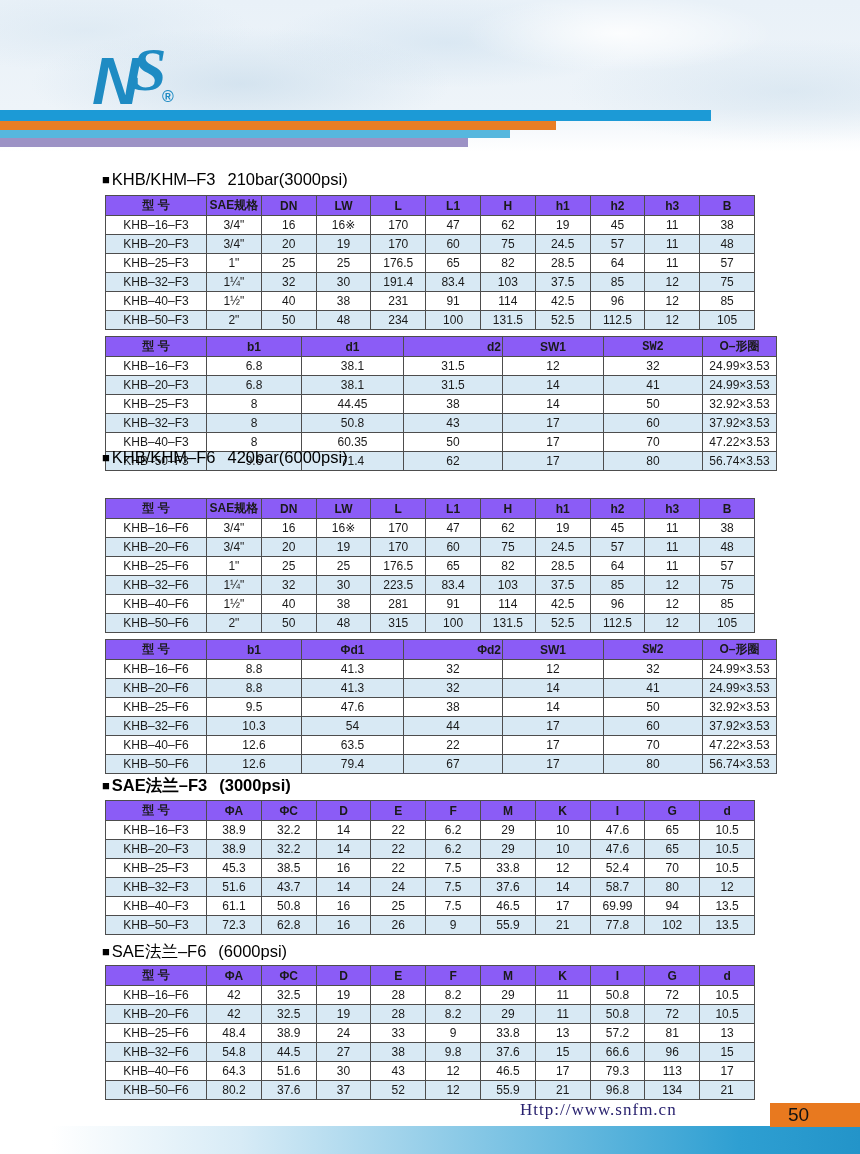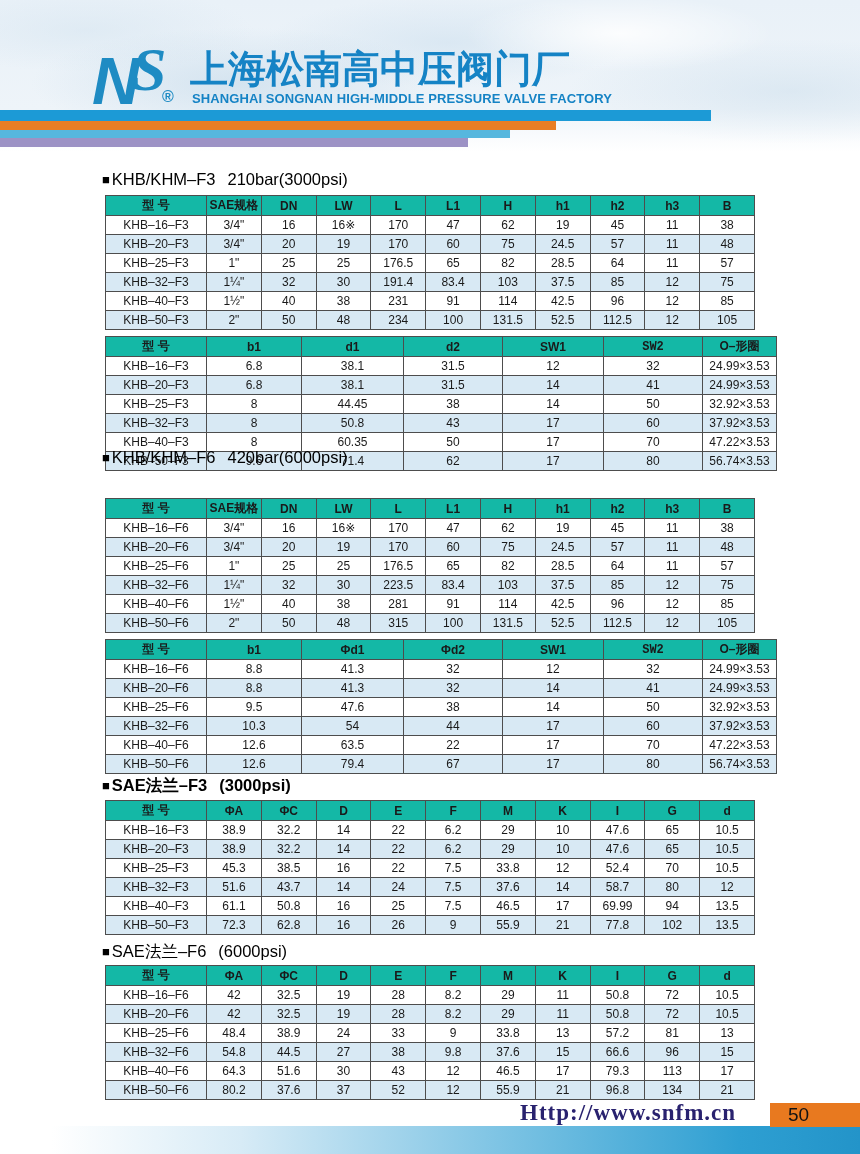--- a/index.html
+++ b/index.html
@@ -53,63 +53,61 @@
   table.data-table{
     position:absolute;left:105px;width:650px;
     border-collapse:collapse;table-layout:fixed;
     font-size:12px;color:#1a1a1a;
     border:1px solid #333;
   }
   table.data-table th, table.data-table td{
     border:1px solid #4d4d4d;text-align:center;vertical-align:middle;
     padding:0 1px;overflow:hidden;white-space:nowrap;
   }
-  table.data-table th{height:19px;font-weight:bold;background:#14b8a6;}
+  table.data-table th{height:19px;font-weight:bold;background:#8b5cf6;}
   table.data-table td{height:18px;background:#ffffff;}
   table.data-table tbody tr:nth-child(even) td{background:#d8e9f4;}
   .t11 th:first-child{width:98px;}
   .t7 th:nth-child(1){width:98px;}
   .t7 th:nth-child(2){width:92px;margin-top:44px;}
   .t7 th:nth-child(3){width:99px;}
-  .t7 th:nth-child(4){width:96px;}
+  .t7 th:nth-child(4){width:96px;text-align:right;}
   .t7 th:nth-child(5){width:98px;}
   .t7 th:nth-child(6){width:96px;font-family:Liberation Mono, monospace;}
   .t7 th:nth-child(7){width:71px;margin-left:28px;}
   #t1{top:195px;} #t2{top:336px;}
   #t3{top:498px;} #t4{top:639px;}
   #t5{top:800px;} #t6{top:965px;}
   
   .footer-stripe{
     position:absolute;left:0;top:1126px;width:860px;height:28px;
     background:linear-gradient(to right,#ffffff 0%,#ffffff 6%,#d7ebf6 28%,#7ec4e4 58%,#2e9fd2 86%,#2394c9 100%);
   }
   .footer-url{
     position:absolute;left:520px;top:1100px;
     font-family:"Liberation Serif","DejaVu Serif",serif;
-    font-weight:bold;font-size:23px;color:#29226f;letter-spacing:1px;white-space:nowrap;
+    font-weight:normal;font-size:17px;color:#29226f;letter-spacing:1px;white-space:nowrap;
   }
   .page-box{
     position:absolute;left:770px;top:1103px;width:90px;height:24px;
     background:#e8791f;z-index:2;
     font-size:19px;color:#131313;line-height:24px;padding-left:18px;box-sizing:border-box;
   }
 </style>
 </head>
 <body>
 
 <div class="header-band">
   <div class="logo-wrap">
     <svg width="120" height="82" viewBox="0 0 120 82">
       <text class="logo-n" x="0" y="72">N</text>
       <text class="logo-s" x="40" y="58">S</text>
     </svg>
   </div>
   <span class="registered">®</span>
-  <div class="company-cn">上海松南高中压阀门厂</div>
-  <div class="company-en">SHANGHAI SONGNAN HIGH-MIDDLE PRESSURE VALVE FACTORY</div>
 </div>
 <div class="stripe stripe-blue"></div>
 <div class="stripe stripe-orange"></div>
 <div class="stripe stripe-lightblue"></div>
 <div class="stripe stripe-purple"></div>
 
 <div class="section-title" id="sec1-title">
   <span class="bullet">■</span><span>KHB/KHM–F3</span><span class="spec">210bar(3000psi)</span>
 </div>
 <table class="data-table t11" id="t1" data-table="sections.0.dimension_table">

